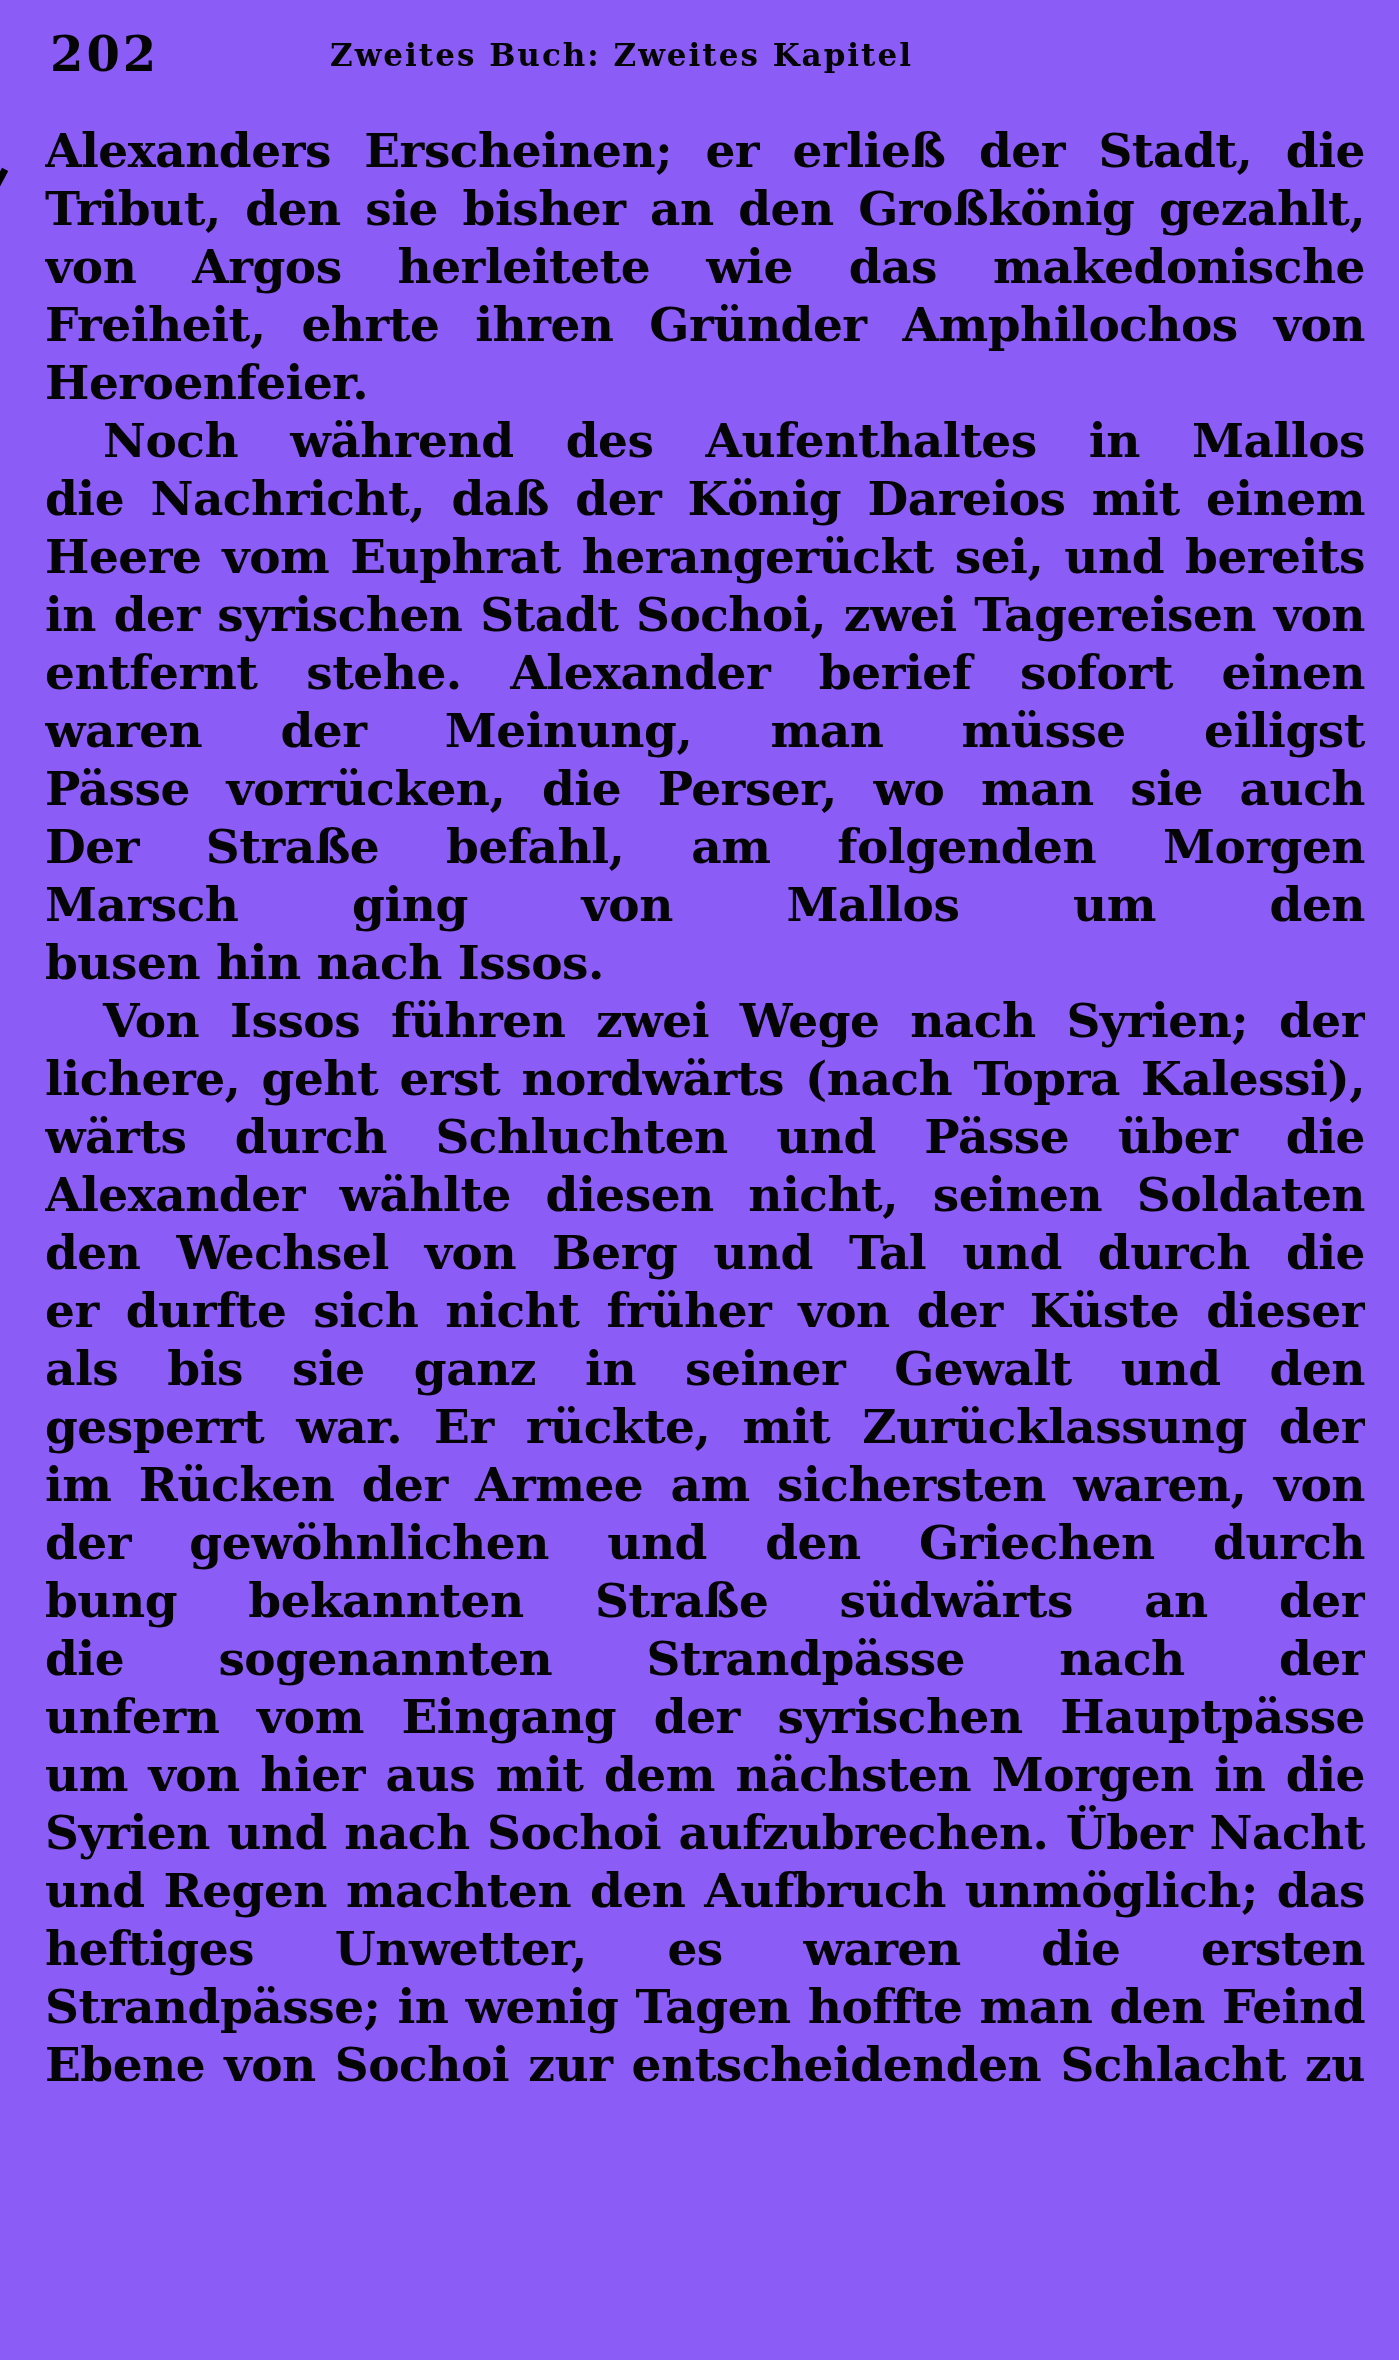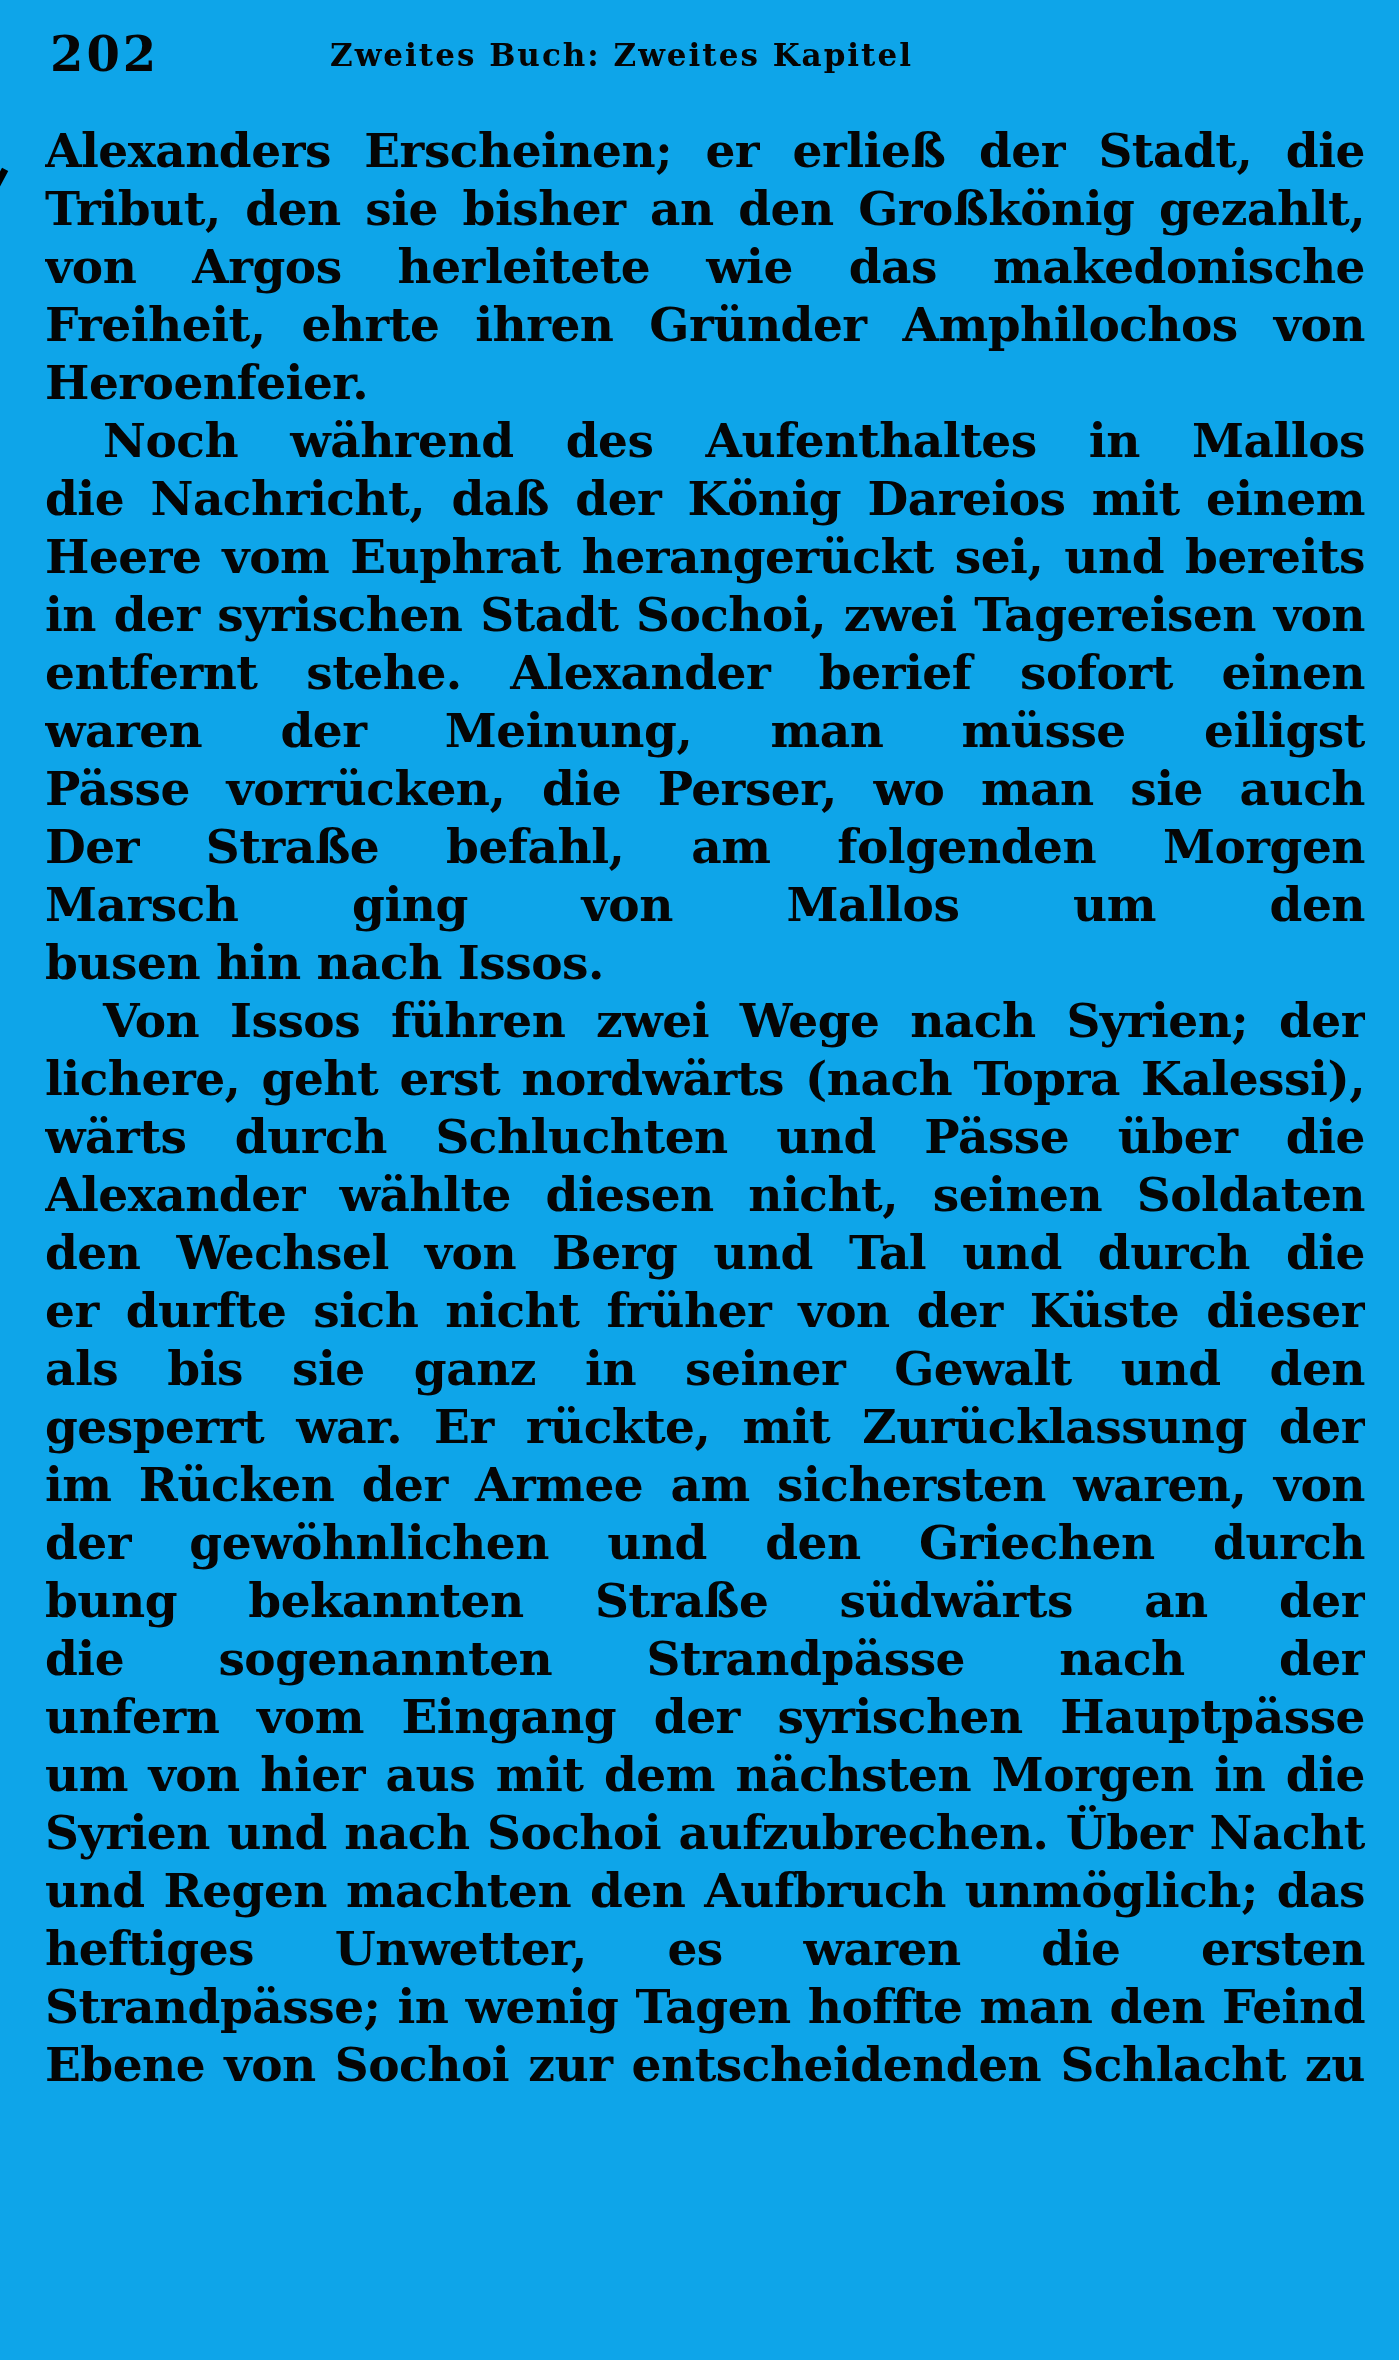--- a/index.html
+++ b/index.html
@@ -5,21 +5,21 @@
 <style>
   html, body {
     margin: 0;
     padding: 0;
     background: #ffffff;
   }
   .book-page {
     position: relative;
     width: 1399px;
     height: 2360px;
-    background: #0ea5e9;
+    background: #8b5cf6;
     color: #050505;
     font-family: "DejaVu Serif", serif;
     overflow: hidden;
   }
   .page-number {
     position: absolute;
     top: 30px;
     left: 50px;
     font-size: 48px;
     font-weight: 700;

